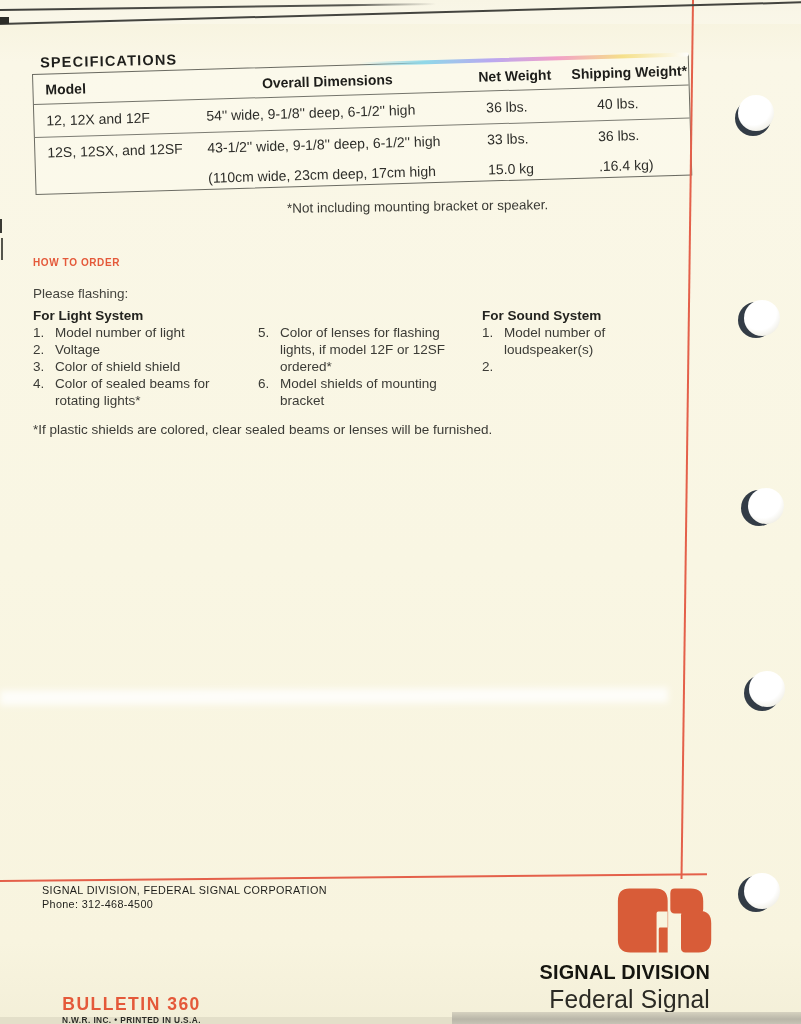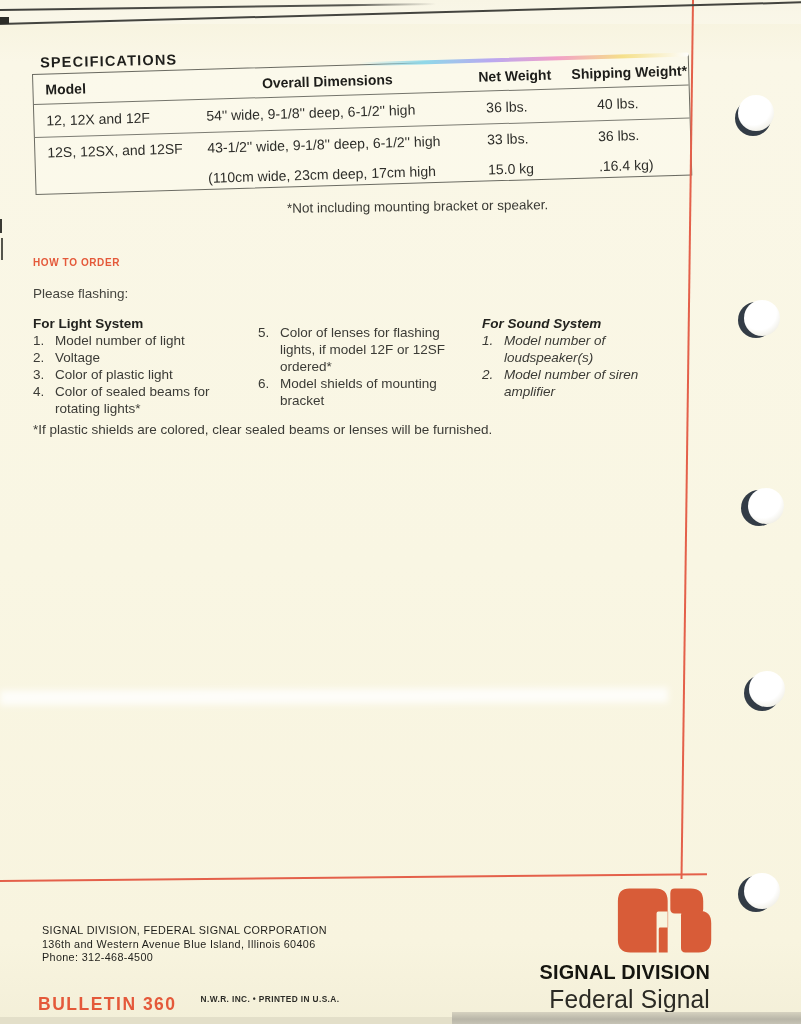--- a/index.html
+++ b/index.html
@@ -70,37 +70,37 @@
   .table-note{position:absolute;left:287px;top:199px;font-size:13.5px;color:#3a3a35;
     transform:rotate(-0.8deg);z-index:2;}
   
   .order-heading{position:absolute;left:33px;top:257px;font-size:10px;font-weight:bold;
     letter-spacing:0.6px;color:var(--accent-orange,#e4593a);z-index:2;}
   .please{position:absolute;left:33px;top:286px;font-size:13.5px;color:#44443e;z-index:2;}
   .order-cols{position:absolute;left:33px;top:307px;width:660px;display:flex;z-index:2;}
   .ocol{font-size:13.5px;line-height:17px;color:#3b3b36;}
   .ocol-1{width:225px;}
   .ocol-2{width:224px;padding-top:17px;}
-  .ocol-3{width:211px;font-style:italic;}
-  .ocol h3{font-size:13.5px;font-weight:bold;color:#23231f;line-height:17px;margin-top:8px;}
+  .ocol-3{width:211px;}
+  .ocol h3{font-size:13.5px;font-weight:bold;color:#23231f;line-height:17px;}
   .oitem{display:flex;}
   .oitem .n{width:22px;flex:0 0 22px;}
   .oitem .t{flex:1;padding-right:18px;}
   .order-footnote{position:absolute;left:33px;top:422px;font-size:13.5px;color:#3b3b36;z-index:2;}
   
-  .address{position:absolute;left:42px;top:924px;font-size:10.8px;line-height:13.5px;
+  .address{position:absolute;left:42px;top:884px;font-size:10.8px;line-height:13.5px;
     color:#1f1f1b;letter-spacing:0.35px;z-index:2;}
   .fs-logo{position:absolute;left:617px;top:886px;width:96px;height:69px;z-index:2;}
   .logo-division{position:absolute;left:430px;top:960px;width:280px;text-align:right;
     font-size:20.5px;font-weight:bold;color:#15150f;letter-spacing:0.2px;
     transform:scaleX(0.97);transform-origin:right center;z-index:2;}
   .logo-company{position:absolute;left:430px;top:985px;width:280px;text-align:right;
     font-size:25px;font-weight:400;color:#2b2a24;letter-spacing:0.2px;
     transform:scaleX(0.98) scaleY(1.02);transform-origin:right center;z-index:2;}
-  .bulletin-row{position:absolute;left:38px;top:994px;display:flex;align-items:flex-start;z-index:8;}
+  .bulletin-row{position:absolute;left:38px;top:994px;display:flex;align-items:flex-end;z-index:8;flex-direction:column;}
   .bulletin{font-size:17.5px;font-weight:bold;letter-spacing:1.5px;
     color:var(--accent-orange,#e4593a);}
   .printer{font-size:8.3px;font-weight:bold;color:#2c2c27;letter-spacing:0.4px;margin-left:24px;}
 </style>
 </head>
 <body>
 
 <div class="paper">
 
   <div class="top-scan-line-1"></div>
@@ -158,21 +158,21 @@
       <div class="oitem">
         <span class="n">1.</span>
         <span class="t">Model number of light</span>
       </div>
       <div class="oitem">
         <span class="n">2.</span>
         <span class="t">Voltage</span>
       </div>
       <div class="oitem">
         <span class="n">3.</span>
-        <span class="t">Color of plastic light</span>
+        <span class="t">Color of shield shield</span>
       </div>
       <div class="oitem">
         <span class="n">4.</span>
         <span class="t">Color of sealed beams for rotating lights*</span>
       </div>
     </div>
     <div class="ocol ocol-2">
       <div class="oitem">
         <span class="n">5.</span>
         <span class="t">Color of lenses for flashing lights, if model 12F or 12SF ordered*</span>
@@ -183,29 +183,27 @@
       </div>
     </div>
     <div class="ocol ocol-3">
       <h3>For Sound System</h3>
       <div class="oitem">
         <span class="n">1.</span>
         <span class="t">Model number of loudspeaker(s)</span>
       </div>
       <div class="oitem">
         <span class="n">2.</span>
-        <span class="t">Model number of siren amplifier</span>
       </div>
     </div>
   </div>
   <div class="order-footnote">*If plastic shields are colored, clear sealed beams or lenses will be furnished.</div>
 
   <div class="address">
     <div>SIGNAL DIVISION, FEDERAL SIGNAL CORPORATION</div>
-    <div>136th and Western Avenue Blue Island, Illinois 60406</div>
     <div>Phone: 312-468-4500</div>
   </div>
 
   <svg class="fs-logo" viewBox="0 0 108 74" aria-hidden="true">
     <path fill="#d85c38" fill-rule="evenodd" d="M14 1 H43 Q57 1 57 15 V73 H15 Q1 73 1 59 V15 Q1 1 14 1 Z
       M44.5 29 Q44.5 27 46.5 27 H57.5 V45 H48.5 Q47 45 47 46.5 V73 H44.5 Z"></path>
     <path fill="#d85c38" d="M65 1 H83 Q97 1 97 15 V24 Q97 29 92 29 H65 Q60 29 60 24 V6 Q60 1 65 1 Z"></path>
     <path fill="#d85c38" d="M77 26 H92 Q106 26 106 40 V59 Q106 73 92 73 H77 Q72 73 72 68 V31 Q72 26 77 26 Z"></path>
   </svg>
 

